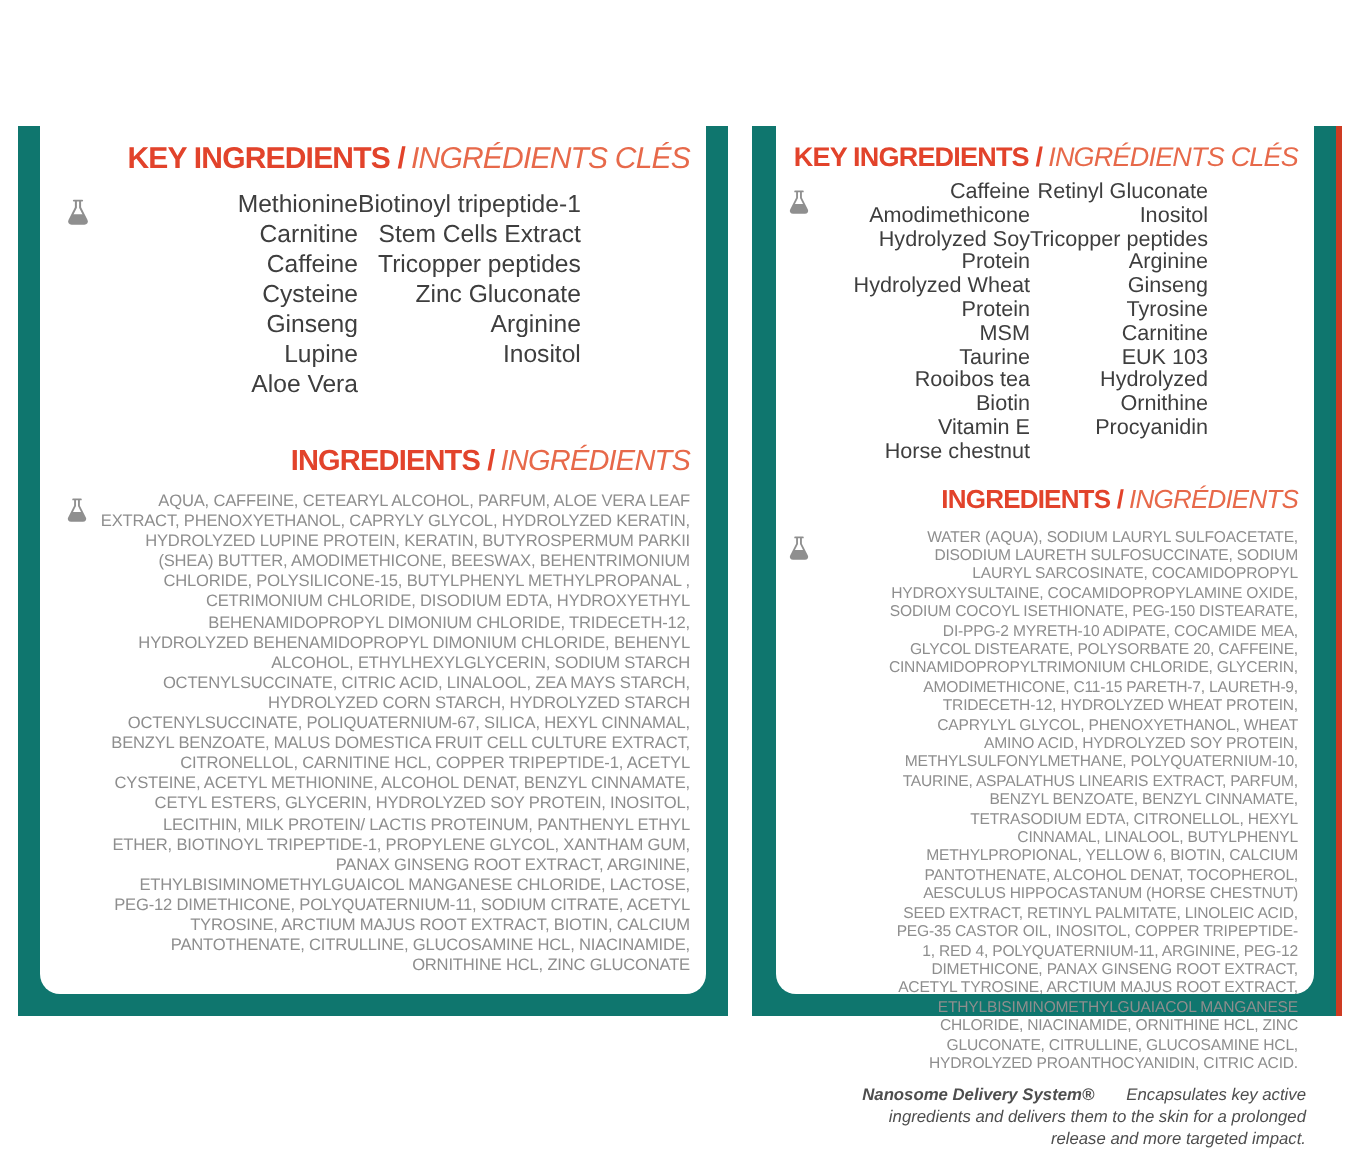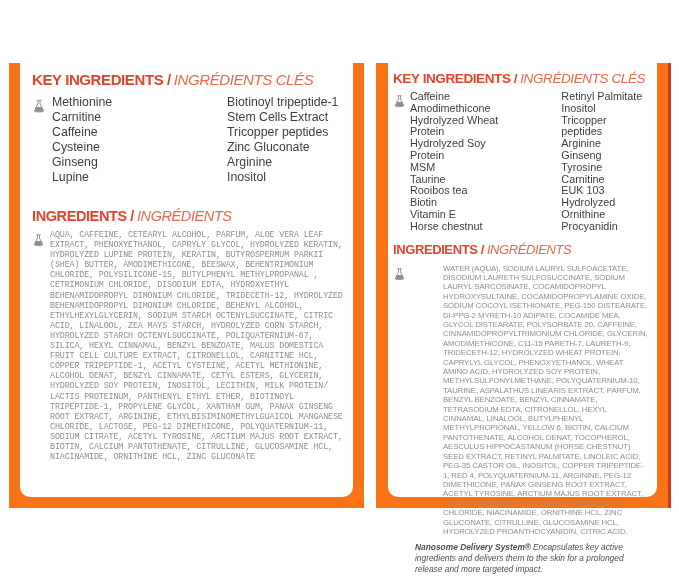--- a/index.html
+++ b/index.html
@@ -1,21 +1,21 @@
 <!DOCTYPE html>
 <html><head>
 <meta charset="utf-8">
 <style>
   html,body{margin:0;padding:0;}
   body{
     width:679px;height:588px;position:relative;background:#ffffff;
     font-family:"Liberation Sans", sans-serif;
     -webkit-font-smoothing:antialiased;overflow:hidden;
   }
-  .panel{position:absolute;top:63px;height:445px;background:#f97316;}
+  .panel{position:absolute;top:63px;height:445px;background:#0f766e;text-align:right;}
   .panel-left{left:9px;width:355px;}
   .panel-right{left:376px;width:295px;}
   .edge-dark{position:absolute;right:0;top:0;bottom:0;width:3px;background:#CE3B22;}
   .panel-inner{
     position:absolute;top:0;bottom:11px;background:#ffffff;
     border-radius:0 0 10px 10px;box-sizing:border-box;
   }
   .panel-left .panel-inner{left:11px;right:11px;padding:7px 8px 0 12px;}
   .panel-right .panel-inner{left:12px;right:14px;padding:7px 8px 0 5px;}
 
@@ -30,38 +30,38 @@
   .row{display:flex;align-items:flex-start;}
   .flask{flex:0 0 auto;color:#8F8F8F;}
   .panel-left .key-row{margin-top:6px;}
   .panel-left .key-row .flask{width:14px;height:20px;margin:1px 6px 0 0;}
   .panel-right .key-row{margin-top:4px;}
   .panel-right .key-row .flask{width:13px;height:18px;margin:1px 4px 0 0;}
   .para-row .flask{width:13px;height:18px;margin:1px 5px 0 0;}
   .panel-left .para-row{margin-top:5px;}
   .panel-right .para-row{margin-top:6px;}
 
-  .cols{display:flex;gap:48px;}
+  .cols{display:flex;}
   .key-item{color:#3E3E3E;}
   .panel-left .col1{width:127px;}
   .panel-left .key-item{font-size:12.3px;line-height:15px;}
   .panel-right .col1{width:105px;}
   .panel-right .key-item{font-size:10.8px;line-height:11.8px;}
 
   .ing-text{
     color:#8E8E8E;text-transform:uppercase;
   }
-  .panel-left .ing-text{font-size:8.3px;line-height:10.1px;width:300px;letter-spacing:-0.1px;font-family:Liberation Mono, monospace;}
+  .panel-left .ing-text{font-size:8.3px;line-height:10.1px;width:300px;letter-spacing:-0.1px;}
   .panel-right .ing-text{font-size:7.8px;line-height:9.4px;width:248px;letter-spacing:-0.1px;margin-left:32px;}
 
   .note{
     margin:6px 0 0 22px;width:238px;color:#4E4E4E;
     font-size:8.4px;line-height:11px;font-style:italic;
   }
-  .note .nb{font-weight:bold;margin-right:2px;}
+  .note .nb{font-weight:bold;margin-right:16px;}
 </style>
 </head>
 <body>
 
 <svg width="0" height="0" style="position:absolute" aria-hidden="true">
   <defs>
     <g id="flask-shape">
       <path d="M8.4 2.2 H15.6" fill="none" stroke="currentColor" stroke-width="1.6" stroke-linecap="round"></path>
       <path d="M10.2 2.6 V8.2 L4.6 19.2 C3.9 20.6 4.9 22 6.5 22 H17.5 C19.1 22 20.1 20.6 19.4 19.2 L13.8 8.2 V2.6" fill="none" stroke="currentColor" stroke-width="1.7" stroke-linejoin="round"></path>
       <path d="M7.4 13.9 H16.6 L19.2 19.6 C19.7 20.8 18.9 21.9 17.6 21.9 H6.4 C5.1 21.9 4.3 20.8 4.8 19.6 Z" fill="currentColor"></path>
@@ -81,20 +81,21 @@
           <use href="#flask-shape"></use>
         </svg>
       <div class="cols">
         <div class="col1">
           <div class="key-item">Methionine</div>
           <div class="key-item">Carnitine</div>
           <div class="key-item">Caffeine</div>
           <div class="key-item">Cysteine</div>
           <div class="key-item">Ginseng</div>
           <div class="key-item">Lupine</div>
+          <div class="key-item">Aloe Vera</div>
         </div>
         <div class="col2">
           <div class="key-item">Biotinoyl tripeptide-1</div>
           <div class="key-item">Stem Cells Extract</div>
           <div class="key-item">Tricopper peptides</div>
           <div class="key-item">Zinc Gluconate</div>
           <div class="key-item">Arginine</div>
           <div class="key-item">Inositol</div>
         </div>
       </div>
@@ -123,31 +124,31 @@
     </div>
 
     <div class="row key-row">
       <svg class="flask" viewBox="0 0 24 24">
           <use href="#flask-shape"></use>
         </svg>
       <div class="cols">
         <div class="col1">
           <div class="key-item">Caffeine</div>
           <div class="key-item">Amodimethicone</div>
+          <div class="key-item">Hydrolyzed Soy Protein</div>
           <div class="key-item">Hydrolyzed Wheat Protein</div>
-          <div class="key-item">Hydrolyzed Soy Protein</div>
           <div class="key-item">MSM</div>
           <div class="key-item">Taurine</div>
           <div class="key-item">Rooibos tea</div>
           <div class="key-item">Biotin</div>
           <div class="key-item">Vitamin E</div>
           <div class="key-item">Horse chestnut</div>
         </div>
         <div class="col2">
-          <div class="key-item">Retinyl Palmitate</div>
+          <div class="key-item">Retinyl Gluconate</div>
           <div class="key-item">Inositol</div>
           <div class="key-item">Tricopper peptides</div>
           <div class="key-item">Arginine</div>
           <div class="key-item">Ginseng</div>
           <div class="key-item">Tyrosine</div>
           <div class="key-item">Carnitine</div>
           <div class="key-item">EUK 103</div>
           <div class="key-item">Hydrolyzed</div>
           <div class="key-item">Ornithine</div>
           <div class="key-item">Procyanidin</div>

